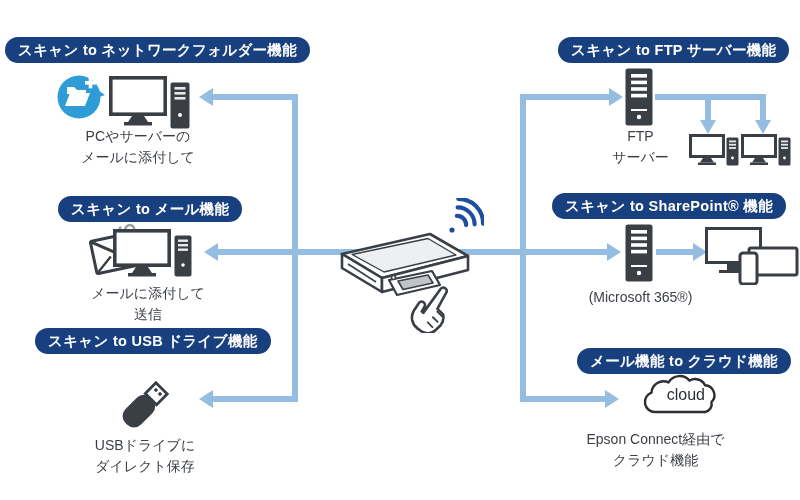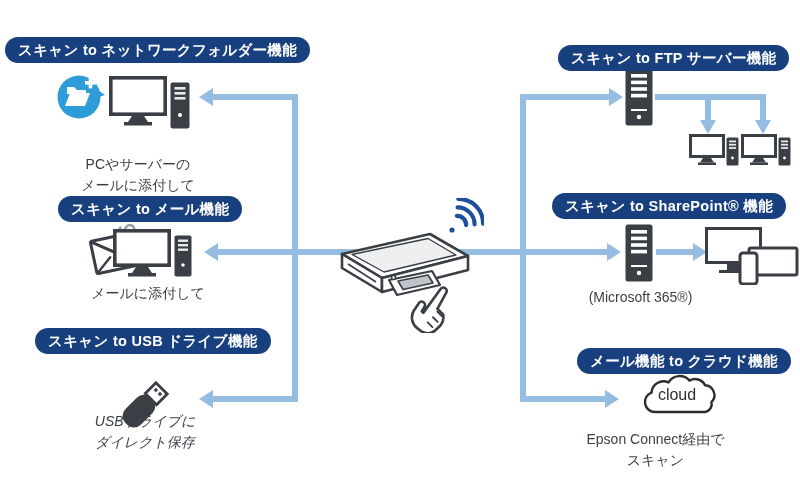--- a/index.html
+++ b/index.html
@@ -45,43 +45,48 @@
       <polygon points="619,399 605,390 605,408"></polygon>
       <polygon points="708,134 700,120 716,120"></polygon>
       <polygon points="763,134 755,120 771,120"></polygon>
       <polygon points="707,252 693,243 693,261"></polygon>
     </g>
   </svg>
 
   <div class="pill" style="left:5px;top:37px;">スキャン to ネットワークフォルダー機能</div>
   <div class="pill" style="left:58px;top:196px;">スキャン to メール機能</div>
   <div class="pill" style="left:35px;top:328px;">スキャン to USB ドライブ機能</div>
-  <div class="pill" style="left:558px;top:37px;margin-top:8px;">スキャン to FTP サーバー機能</div>
+  <div class="pill" style="left:558px;top:37px;">スキャン to FTP サーバー機能</div>
   <div class="pill" style="left:552px;top:193px;">スキャン to SharePoint® 機能</div>
   <div class="pill" style="left:577px;top:348px;">メール機能 to クラウド機能</div>
 
-  <div class="caption" style="left:48px;top:126px;width:180px;margin-top:28px;">
+  <div class="caption" style="left:48px;top:126px;width:180px;">
     <div>PCやサーバーの</div>
     <div>メールに添付して</div>
   </div>
   <div class="caption" style="left:58px;top:283px;width:180px;">
     <div>メールに添付して</div>
-  </div>
-  <div class="caption" style="left:50px;top:411px;width:190px;font-style:italic;">
+    <div>送信</div>
+  </div>
+  <div class="caption" style="left:50px;top:435px;width:190px;">
     <div>USBドライブに</div>
     <div>ダイレクト保存</div>
   </div>
+  <div class="caption" style="left:598px;top:126px;width:85px;">
+    <div>FTP</div>
+    <div>サーバー</div>
+  </div>
   <div class="caption" style="left:548px;top:287px;width:185px;">
     <div>(Microsoft 365®)</div>
   </div>
   <div class="caption" style="left:558px;top:429px;width:195px;">
     <div>Epson Connect経由で</div>
-    <div>スキャン</div>
-  </div>
-  <div class="cloud-label" style="left:649px;top:386px;width:56px;">cloud</div>
+    <div>クラウド機能</div>
+  </div>
+  <div class="cloud-label" style="left:649px;top:386px;width:56px;text-align:right;">cloud</div>
 
   <svg class="icon" style="left:55px;top:73px;" width="50" height="48" viewBox="0 0 50 48">
     <circle cx="24" cy="24" r="21.5" fill="#2E9CD7"></circle>
     <polygon points="40,15 50,22 38,26" fill="#2E9CD7"></polygon>
     <polygon points="12,14 19,14 22,17 31,17 31,21 12,21" fill="#fff"></polygon>
     <polygon points="10,33 15,20 35,20 30,33" fill="#fff"></polygon>
     <rect x="30" y="8" width="11" height="3.6" fill="#fff"></rect>
     <rect x="33.7" y="4.3" width="3.6" height="11" fill="#fff"></rect>
   </svg>
 

